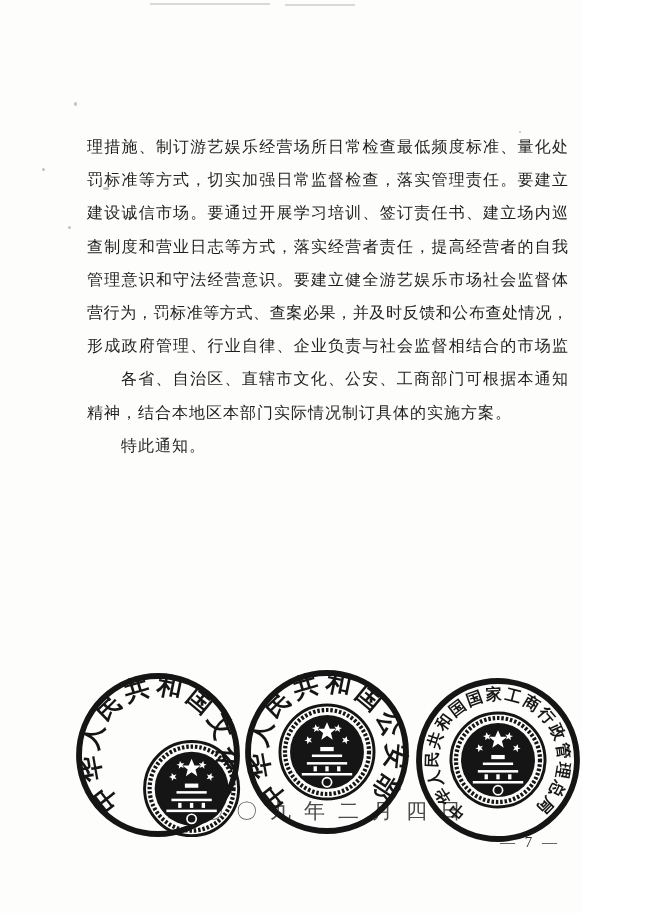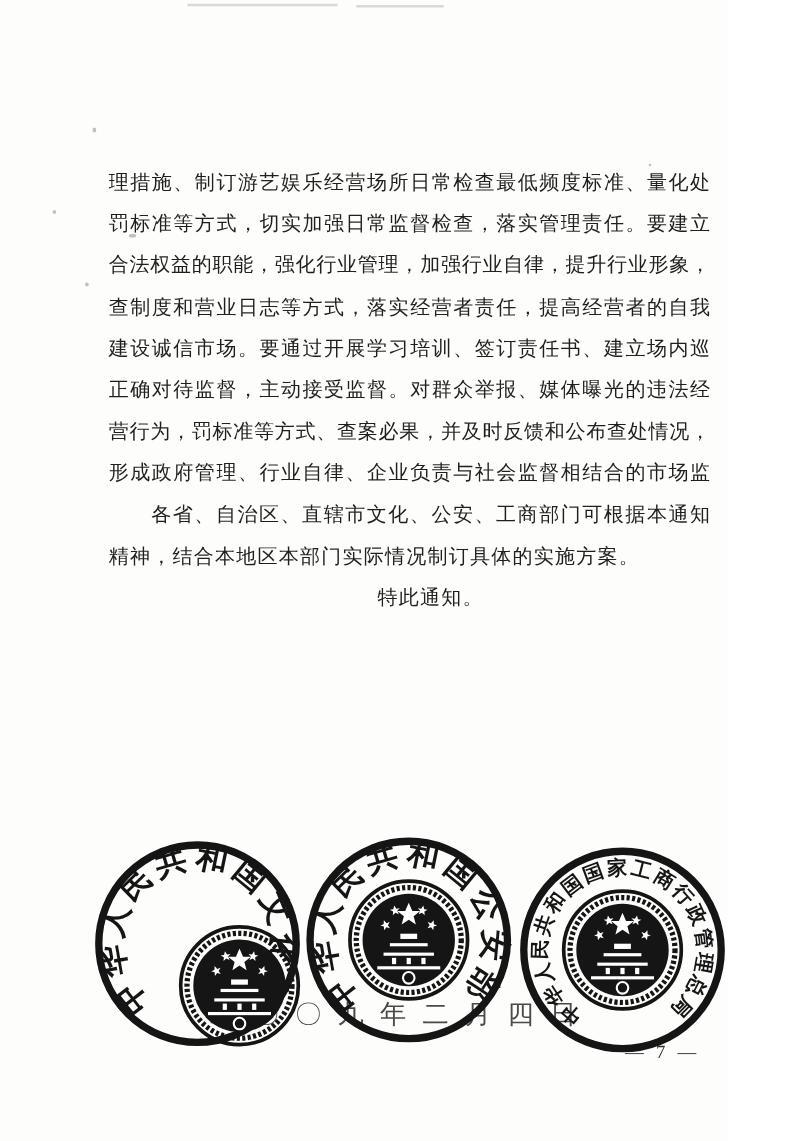--- a/index.html
+++ b/index.html
@@ -28,21 +28,21 @@
     white-space: nowrap;
     text-align: left;
   }
   .line.justify {
     white-space: normal;
     text-align: justify;
     text-align-last: justify;
     text-justify: inter-character;
     letter-spacing: 0;
   }
-  .line.indent { text-indent: 34px; text-align: center; }
+  .line.indent { text-indent: 34px; }
   
   .date-line {
     position: absolute;
     left: 168px;
     top: 797px;
     font-size: 21px;
     letter-spacing: 13px;
     color: #4a4a4a;
     z-index: 1;
     white-space: nowrap;
@@ -99,24 +99,23 @@
   <div class="speck" style="left:74px; top:102px; width:3px; height:4px;"></div>
   <div class="speck" style="left:42px; top:168px; width:3px; height:3px;"></div>
   <div class="speck" style="left:103px; top:187px; width:6px; height:3px;"></div>
   <div class="speck" style="left:68px; top:226px; width:3px; height:3px;"></div>
   <div class="speck" style="left:519px; top:131px; width:2px; height:2px;"></div>
   <div class="speck" style="left:588px; top:576px; width:2px; height:3px;"></div>
 
   <div class="body-text">
       <div class="line justify">理措施、制订游艺娱乐经营场所日常检查最低频度标准、量化处</div>
       <div class="line justify">罚标准等方式，切实加强日常监督检查，落实管理责任。要建立</div>
-      <div class="line justify">合法权益的职能，强化行业管理，加强行业自律，提升行业形象，</div>
+      <div class="line justify">建设诚信市场。要通过开展学习培训、签订责任书、建立场内巡</div>
       <div class="line justify">查制度和营业日志等方式，落实经营者责任，提高经营者的自我</div>
-      <div class="line justify">建设诚信市场。要通过开展学习培训、签订责任书、建立场内巡</div>
-      <div class="line justify">正确对待监督，主动接受监督。对群众举报、媒体曝光的违法经</div>
+      <div class="line justify">管理意识和守法经营意识。要建立健全游艺娱乐市场社会监督体</div>
       <div class="line justify">营行为，罚标准等方式、查案必果，并及时反馈和公布查处情况，</div>
       <div class="line justify">形成政府管理、行业自律、企业负责与社会监督相结合的市场监</div>
       <div class="line justify indent">各省、自治区、直辖市文化、公安、工商部门可根据本通知</div>
       <div class="line">精神，结合本地区本部门实际情况制订具体的实施方案。</div>
       <div class="line indent">特此通知。</div>
     </div>
 
   <div class="date-line">二〇〇九年二月四日</div>
 
   <div class="page-number">— 7 —</div>

